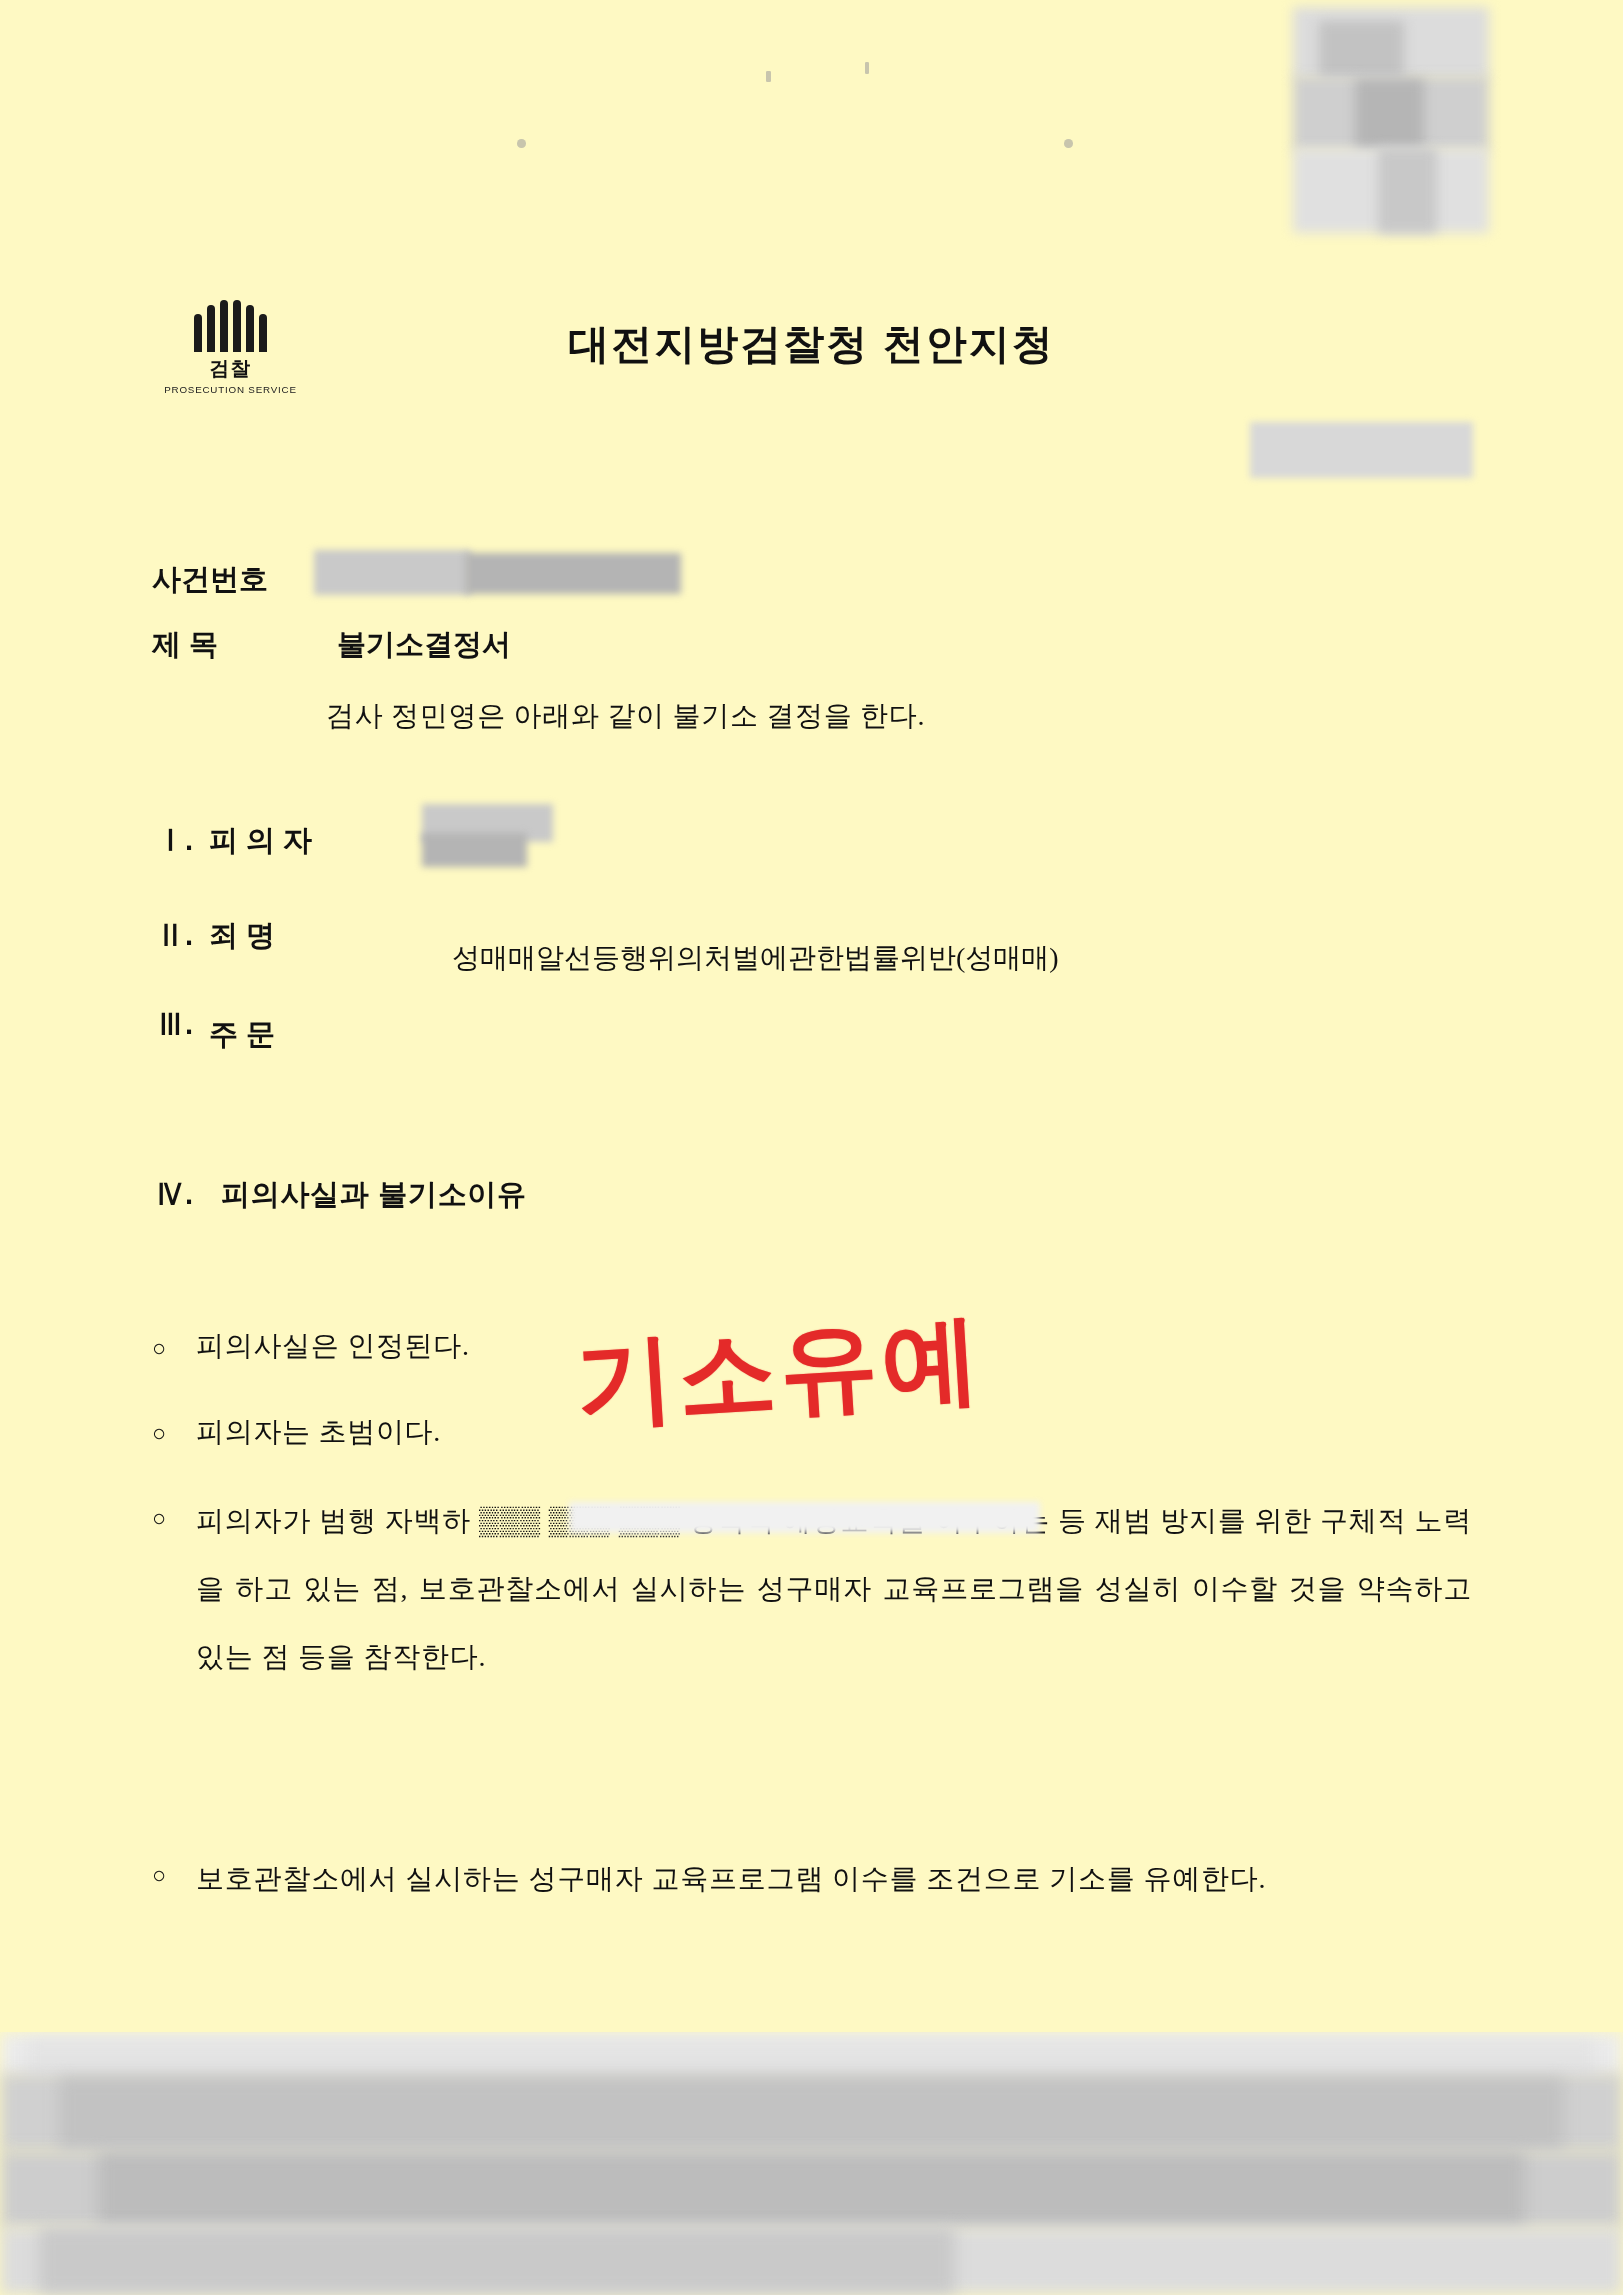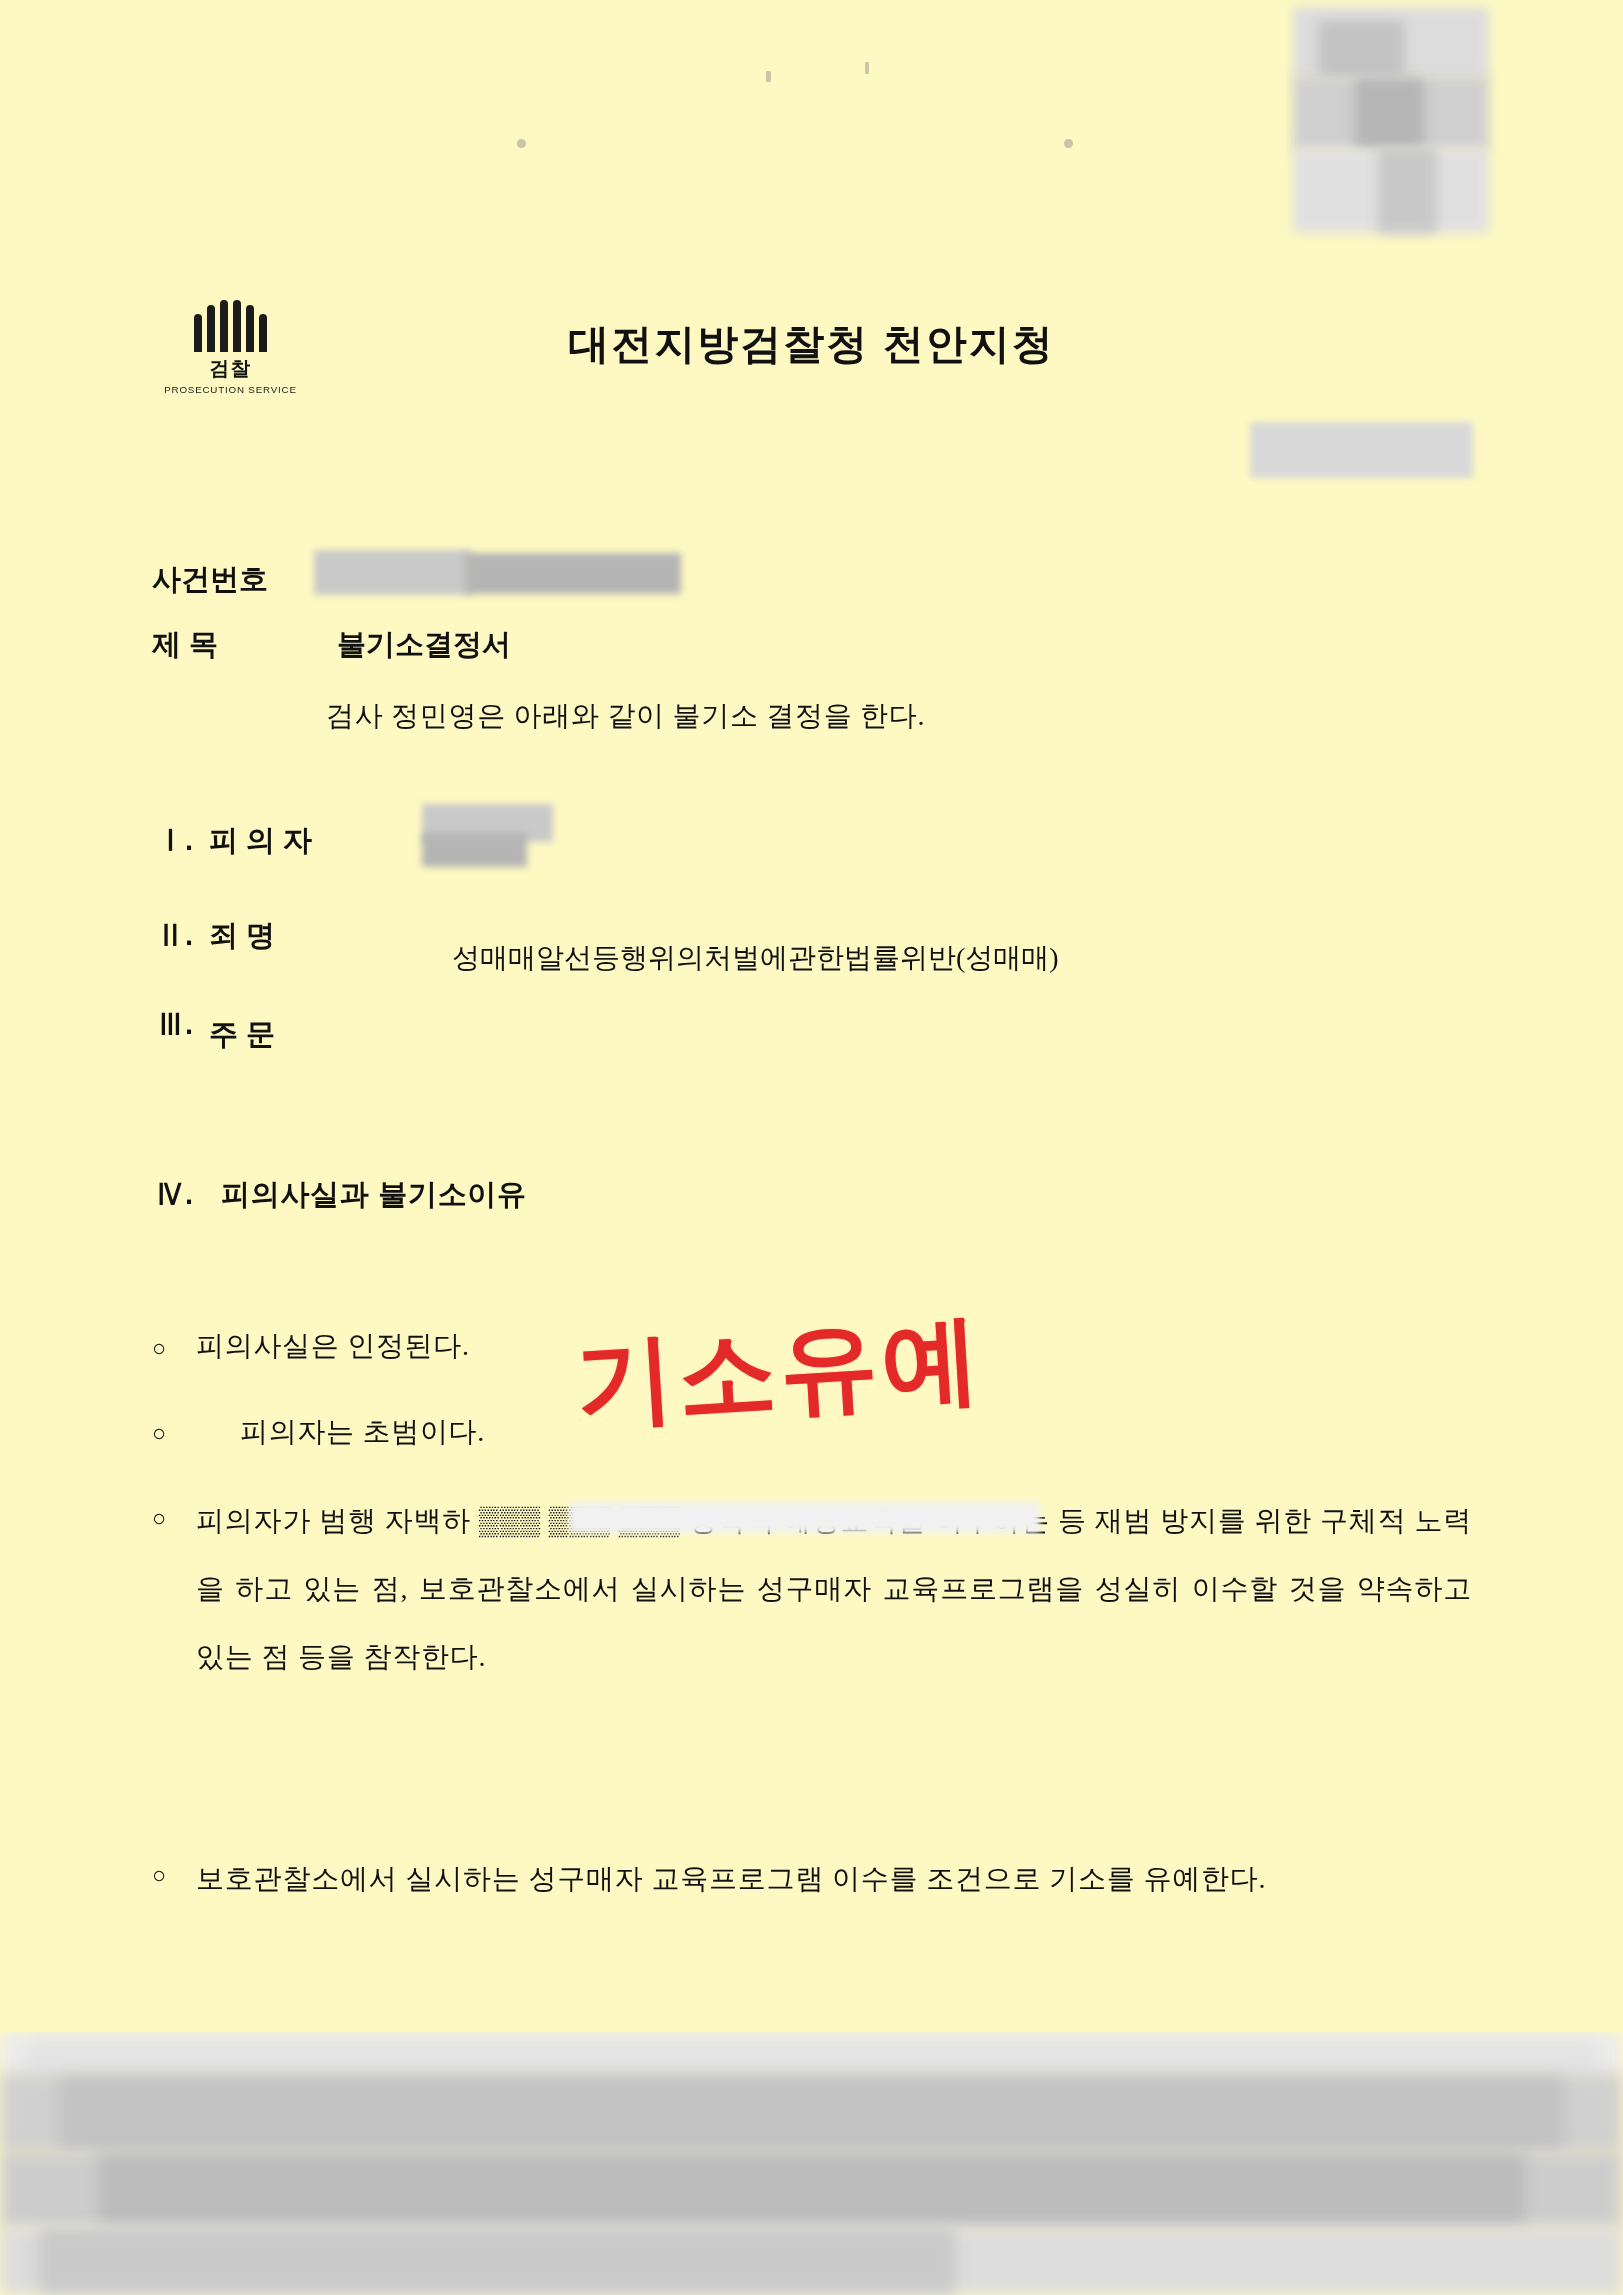--- a/index.html
+++ b/index.html
@@ -230,21 +230,21 @@
   <div class="field-row" style="left:209px; top:1005px;margin-top:10px;">주    문</div>
 
   <div class="field-row" style="left:156px; top:1175px;">Ⅳ.</div>
   <div class="field-row" style="left:221px; top:1175px; letter-spacing:0.7px;">피의사실과 불기소이유</div>
 
 
   <div class="bullet-mark" style="left:152px; top:1335px;">○</div>
   <div class="line" style="left:196px; top:1327px;">피의사실은 인정된다.</div>
 
   <div class="bullet-mark" style="left:152px; top:1420px;">○</div>
-  <div class="line" style="left:196px; top:1413px;margin-left:44px;">피의자는 초범이다.</div>
+  <div class="line" style="left:196px; top:1413px;">피의자는 초범이다.</div>
 
   <div class="bullet-mark" style="left:152px; top:1505px;">○</div>
   <div class="para" style="left:196px; top:1487px; width:1276px;">피의자가 범행 자백하 ▒▒▒ ▒▒▒ ▒▒▒ 성폭력 예방교육을 이수하는 등 재범 방지를 위한 구체적 노력을 하고 있는 점, 보호관찰소에서 실시하는 성구매자 교육프로그램을 성실히 이수할 것을 약속하고 있는 점 등을 참작한다.</div>
 
   <div class="bullet-mark" style="left:152px; top:1862px;">○</div>
   <div class="para" style="left:196px; top:1845px; width:1276px;">보호관찰소에서 실시하는 성구매자 교육프로그램 이수를 조건으로 기소를 유예한다.</div>
 
   <div class="stamp">기소유예</div>
 
   <div class="redact light" style="left:569px; top:1502px; width:471px; height:31px; background:#f1f1f1; filter:blur(3.3px);"></div>

